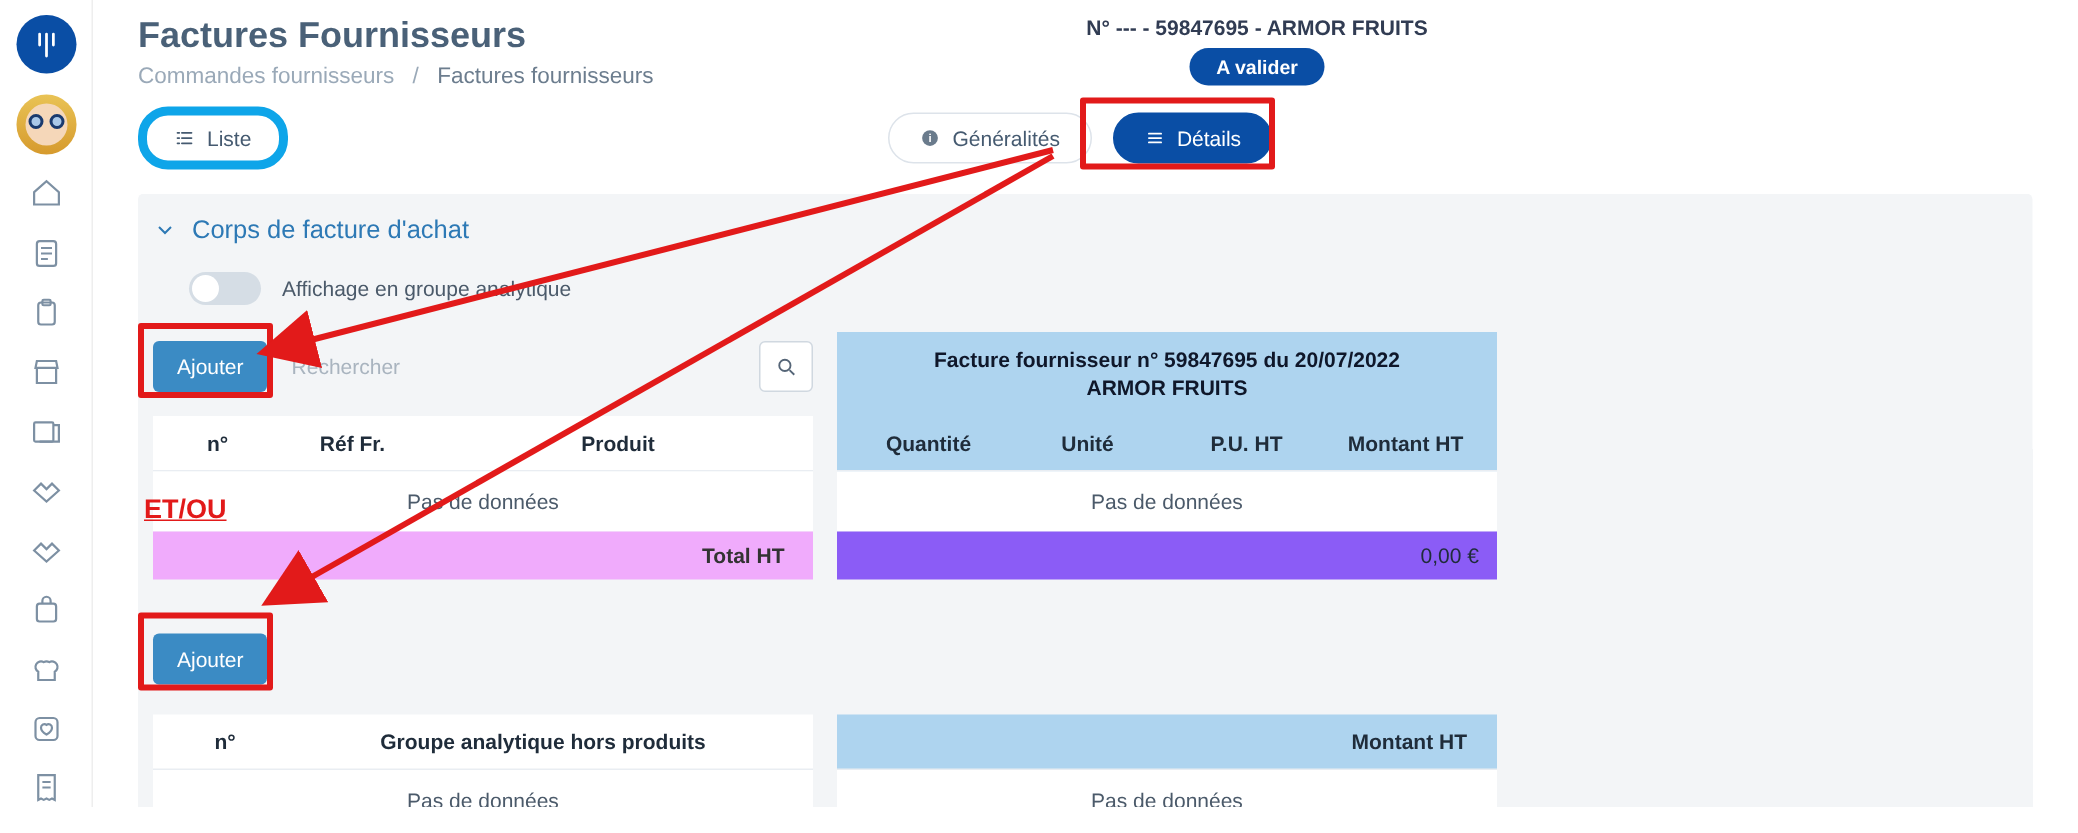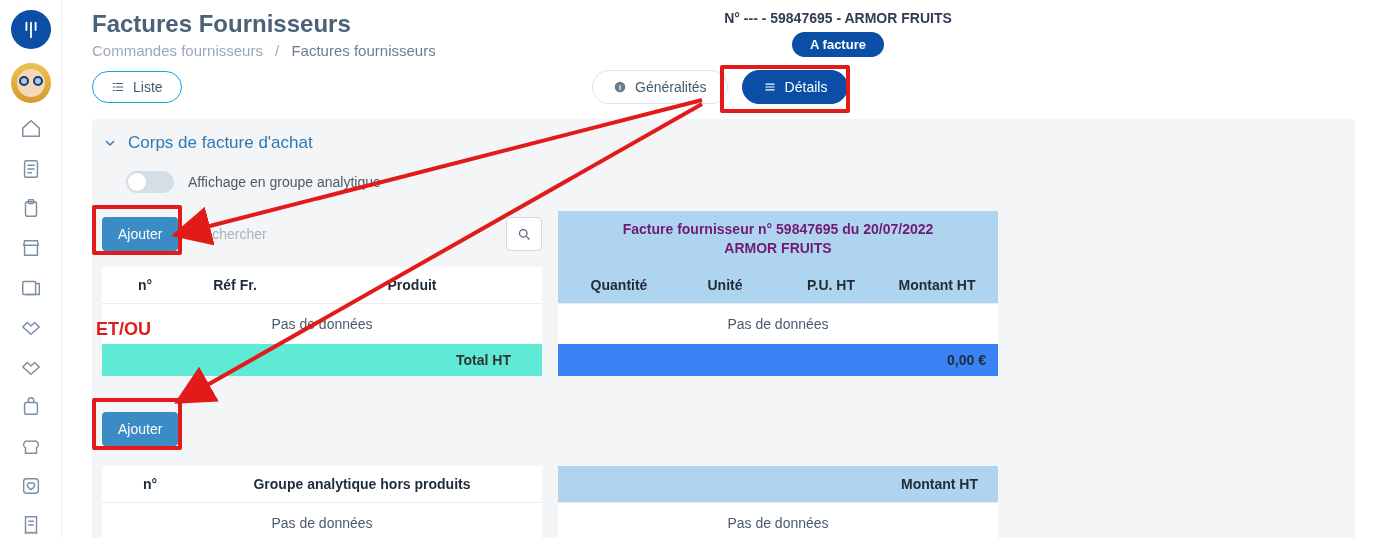--- a/index.html
+++ b/index.html
@@ -21,21 +21,21 @@
   .page-title { font-size: 24px; font-weight: 600; color: #4a6178; margin-bottom: 4px; }
   .breadcrumb { font-size: 15px; color: #9aa9b8; margin-bottom: 12px; }
   .breadcrumb .sep { margin: 0 8px; color: #9aa9b8;}
   .breadcrumb .current { color: #6c7d8e; }
 
   .header-right { position: absolute; top: 10px; left: 596px; width: 360px; text-align: center; }
   .doc-ref { font-size: 14px; font-weight: 700; color: #313c53; margin-bottom: 6px; }
   .status-pill { display: inline-block; background: #0a4ea5; color: #fff; padding: 5px 18px; border-radius: 16px; font-size: 13px; font-weight: 600; }
 
   .toolbar-row { display: flex; align-items: center; margin-bottom: 16px; position: relative; }
-  .liste-btn { display: inline-flex; align-items: center; gap: 8px; padding: 7px 18px; border: 1px solid #0ea5e9; border-radius: 20px; background: #fff; font-size: 14px; color: #455a70; cursor:pointer;}
+  .liste-btn { display: inline-flex; align-items: center; gap: 8px; padding: 7px 18px; border: 6px solid #0ea5e9; border-radius: 20px; background: #fff; font-size: 14px; color: #455a70; cursor:pointer;}
   .tabs-center { position: absolute; left: 500px; display: flex; gap: 14px; align-items:center;}
   .tab-pill { display: inline-flex; align-items: center; gap: 8px; padding: 8px 20px; border-radius: 22px; font-size: 14px; cursor:pointer; border:1px solid #dde3ea; background:#fff; color:#455a70;}
   .tab-pill.active { background: #0a4ea5; color: #fff; border-color:#0a4ea5; }
   .details-highlight { position:absolute; border: 4px solid #e21a1a; border-radius: 2px; pointer-events:none; }
 
   .content-area { background: #f3f5f7; border-radius: 4px; padding: 14px 10px 30px 10px; position: relative; height: 420px; overflow-y:auto;}
   .content-area::-webkit-scrollbar{width:10px;}
   .content-area::-webkit-scrollbar-thumb{background:#c4ccd6;border-radius:5px;}
 
   .section-header { display: flex; align-items: center; gap: 10px; color: #2d79b5; font-size: 17px; font-weight: 500; margin-bottom: 18px; cursor:pointer;}
@@ -49,34 +49,34 @@
   .two-cols.section2{ margin-top:30px;}
 
   .left-top { display:flex; align-items:center; gap:10px; position:relative; height:46px; }
   .ajouter-btn { background:#3b8bc4; color:#fff; border:none; padding:9px 16px; border-radius:4px; font-size:14px; cursor:pointer;}
   .ajouter-highlight { position:absolute; border:4px solid #e21a1a; border-radius:2px; pointer-events:none;}
   .search-input { flex:1; border:none; background:transparent; padding:8px 6px; font-size:14px; color:#555; outline:none;}
   .search-input::placeholder{ color:#a9b4bf;}
   .search-icon-box { width:36px; height:34px; border:1px solid #d0d8e0; border-radius:4px; display:flex; align-items:center; justify-content:center; cursor:pointer; background:#fff;}
   .search-icon-box svg{ width:15px;height:15px;stroke:#556577;fill:none;stroke-width:2;}
 
-  .right-header { background:#aed4ef; text-align:center; padding:8px 6px; font-size:14px; color:#701a75; font-weight:600; line-height:1.35; height:56px; display:flex; flex-direction:column; justify-content:center;}
+  .right-header { background:#aed4ef; text-align:center; padding:8px 6px; font-size:14px; color:#0f172a; font-weight:600; line-height:1.35; height:56px; display:flex; flex-direction:column; justify-content:center;}
 
   .tbl { width:100%; font-size:14px; }
   .thead { display:grid; background:#fff; font-weight:700; color:#1f2c3a; padding:10px 8px; border-bottom:1px solid #e9edf2;}
   .left-thead{ grid-template-columns: 70px 110px 1fr; }
   .left-thead2{ grid-template-columns: 80px 1fr; }
   .right-thead{ grid-template-columns: 1fr 1fr 1fr 1fr; background:#aed4ef; padding:10px 8px;}
   .right-thead2{ grid-template-columns: 1fr; background:#aed4ef; padding:10px 8px; text-align:right;}
   .thead div{ text-align:center;}
   .right-thead2 div{text-align:right; padding-right:12px;}
   .tbody-empty { text-align:center; padding:12px 0; color:#4b5a6a; background:#fff;}
-  .total-row { background:#3b82f6; display:flex; justify-content:flex-end; padding:8px 12px; font-weight:700; color:#1f2c3a;}
+  .total-row { background:#8b5cf6; display:flex; justify-content:flex-end; padding:8px 12px; font-weight:400; color:#1f2c3a;}
   .total-row.right { justify-content:flex-end;}
-  .total-left { display:grid; grid-template-columns: 1fr auto; background:#5eead4; padding:8px 31px; font-weight:700;}
+  .total-left { display:grid; grid-template-columns: 1fr auto; background:#f0abfc; padding:8px 19px; font-weight:700;}
 
   .etou { position:absolute; color:#e21a1a; font-weight:700; font-size:18px; }
 
   
   .arrow-svg { position:absolute; top:0; left:0; width:100%; height:100%; pointer-events:none;}
 
 </style>
 </head>
 <body>
 
@@ -161,21 +161,21 @@
   <div class="main">
     <div class="page-title">Factures Fournisseurs</div>
     <div class="breadcrumb">
       <span>Commandes fournisseurs</span>
       <span class="sep">/</span>
       <span class="current">Factures fournisseurs</span>
     </div>
 
     <div class="header-right">
       <div class="doc-ref">N° --- - 59847695 - ARMOR FRUITS</div>
-      <div class="status-pill">A facture</div>
+      <div class="status-pill">A valider</div>
     </div>
 
     <div class="toolbar-row">
       <div class="liste-btn">
         <svg width="14" height="14" viewBox="0 0 24 24">
             <path d="M4 6h2M4 12h2M4 18h2M9 6h11M9 12h11M9 18h11" stroke="#455a70" stroke-width="2" stroke-linecap="round"></path>
           </svg>
         <span>Liste</span>
       </div>
       <div class="tabs-center">
@@ -250,21 +250,21 @@
               <div>Montant HT</div>
             </div>
             <div class="tbody-empty">Pas de données</div>
             <div class="total-row right">
               <span>0,00 €</span>
             </div>
           </div>
         </div>
       </div>
 
-      <div class="etou" style="left:4px; top:200px;">ET/OU</div>
+      <div class="etou" style="left:4px; top:200px;text-decoration:underline;">ET/OU</div>
 
       <div class="two-cols section2">
         <div>
           <div class="left-top">
             <div class="ajouter-highlight" style="left:-10px; top:-8px; width:90px; height:52px;"></div>
             <button class="ajouter-btn">Ajouter</button>
           </div>
           <div class="tbl" style="margin-top:14px;">
             <div class="thead left-thead2">
               <div>n°</div>

